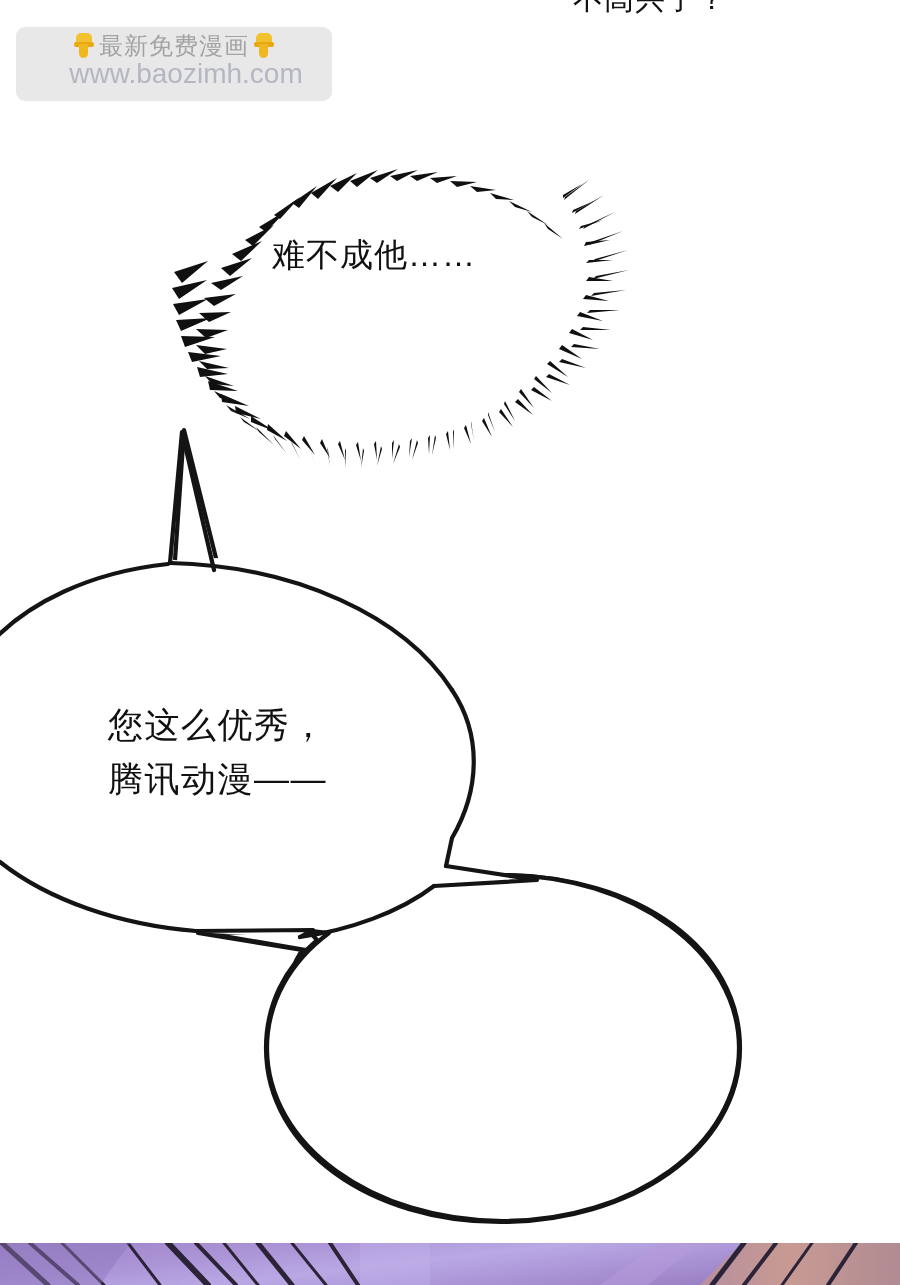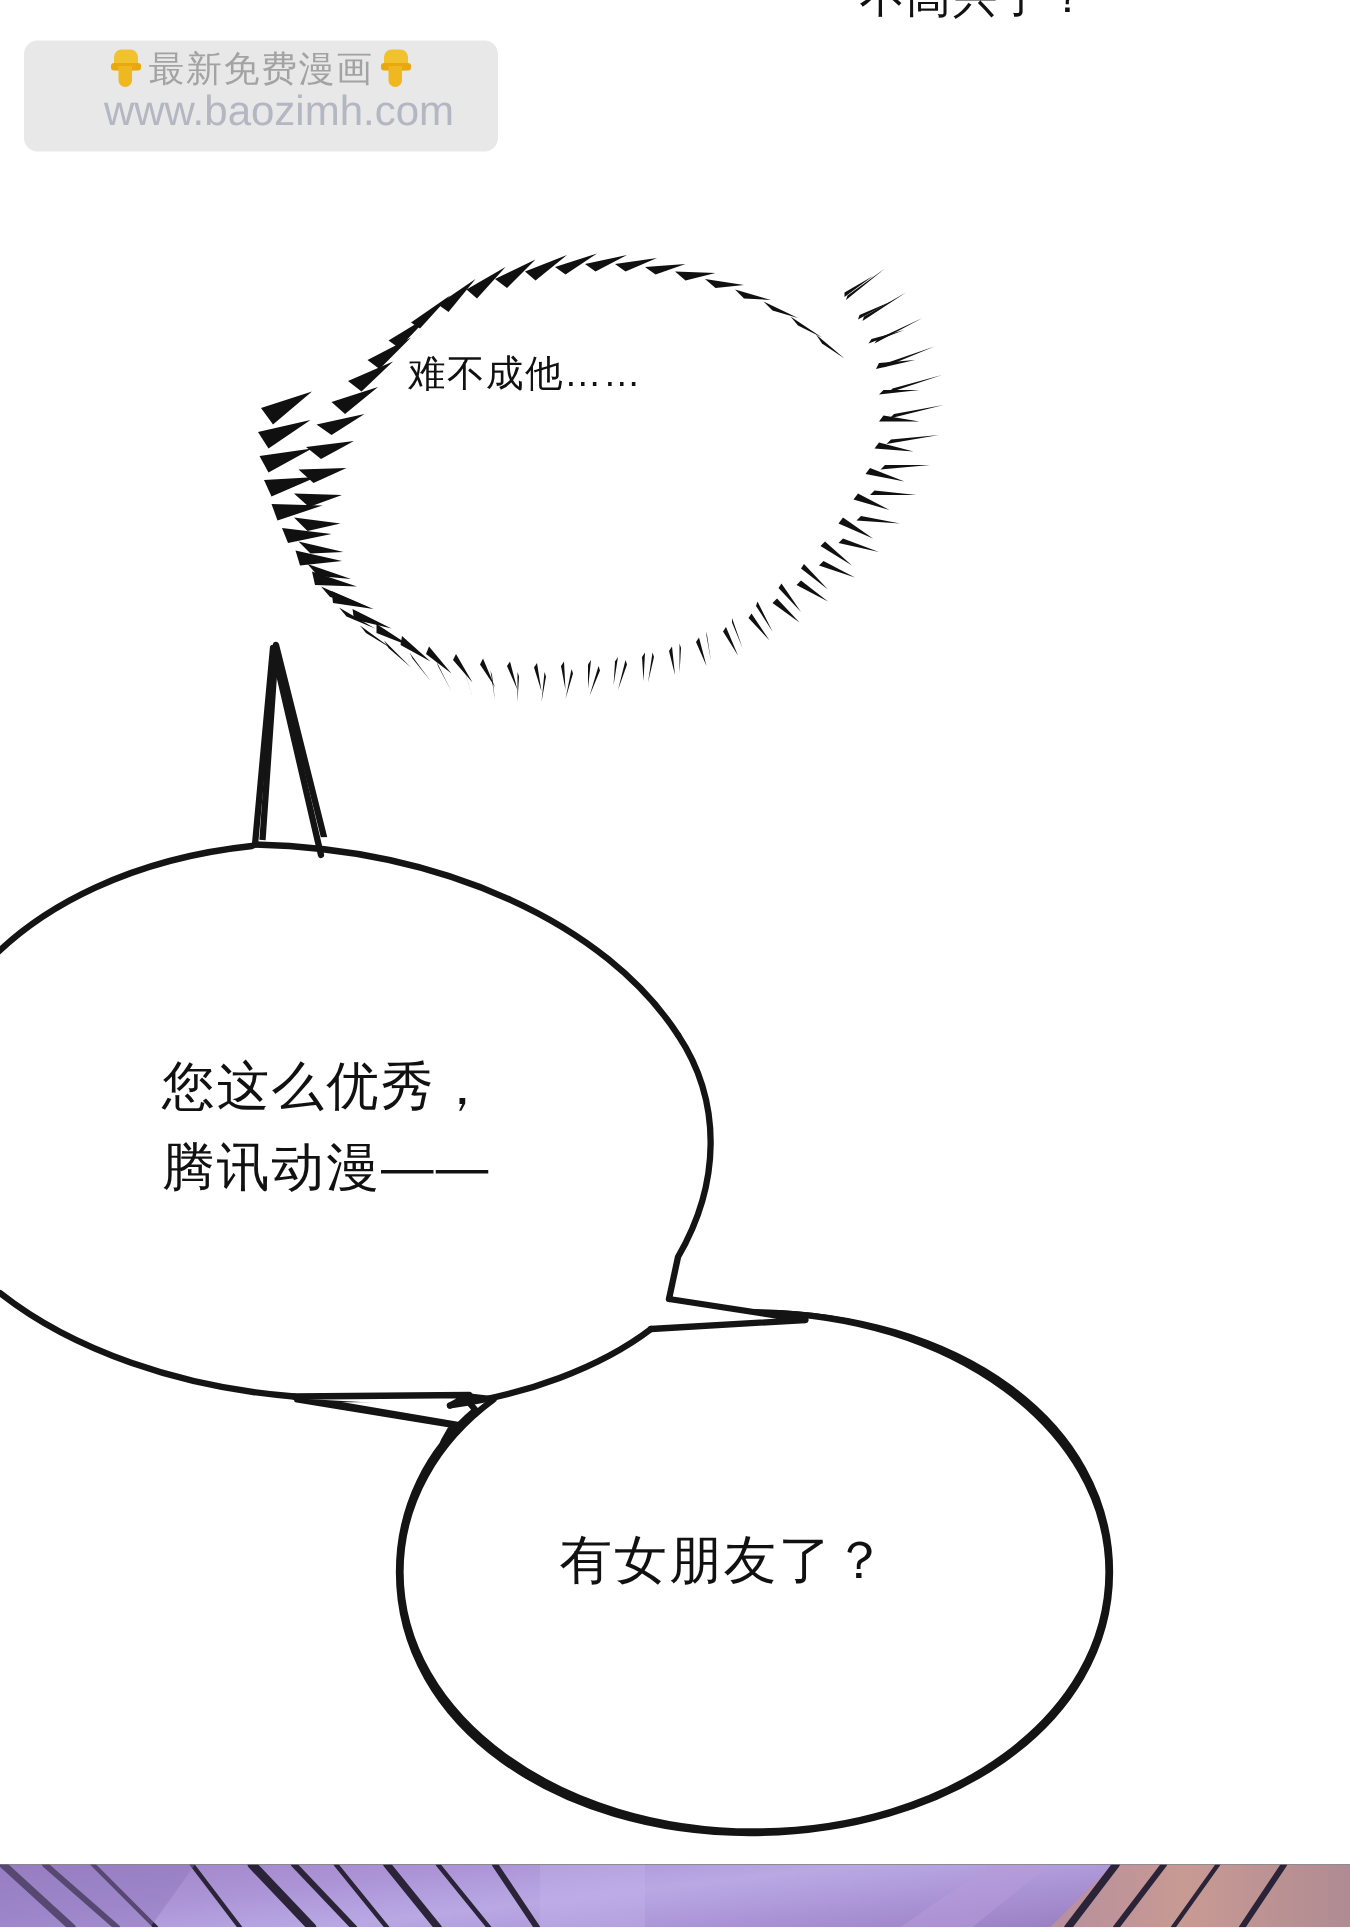--- a/index.html
+++ b/index.html
@@ -39,21 +39,21 @@
     font-weight: 500;
     letter-spacing: 0.5px;
     line-height: 1.42;
     white-space: pre-line;
     text-align: left;
     user-select: text;
   }
   #spiky-text {
     left: 272px;
     top: 232px;
-    font-size: 25px;
+    font-size: 33px;
     letter-spacing: 1px;
   }
   #bubble-a-text {
     left: 108px;
     top: 698px;
     font-size: 35px;
     line-height: 1.55;
     letter-spacing: 1.5px;
   }
   #bubble-b-text {
@@ -463,21 +463,20 @@
     <path d="M 196 931
              C 120 925, 48 900, 0 862" fill="none" stroke="#141414" stroke-width="4.2" stroke-linecap="round"></path>
     <path d="M 170 563 L 182 432 L 214 570" fill="none" stroke="#141414" stroke-width="4.2" stroke-linecap="round" stroke-linejoin="round"></path>
     <path d="M 168 564
              C 92 572, 26 602, -14 648" fill="none" stroke="#141414" stroke-width="4.2" stroke-linecap="round"></path>
   </svg>
 
   <div class="bubble-text" id="bubble-a-text">您这么优秀，
 腾讯动漫——</div>
 
-  <div class="bubble-text" id="bubble-b-text">有女朋友了？</div>
 
   <div id="panel-bottom-rule"></div>
   <div id="panel-bottom">
     <svg width="900" height="42" viewBox="0 0 900 42" xmlns="http://www.w3.org/2000/svg">
       <defs>
         <linearGradient id="gPurple" x1="0" y1="0" x2="1" y2="0.4">
           <stop offset="0%" stop-color="#9e84c8"></stop>
           <stop offset="30%" stop-color="#ab93d6"></stop>
           <stop offset="55%" stop-color="#b9a8e4"></stop>
           <stop offset="78%" stop-color="#ab94d6"></stop>

